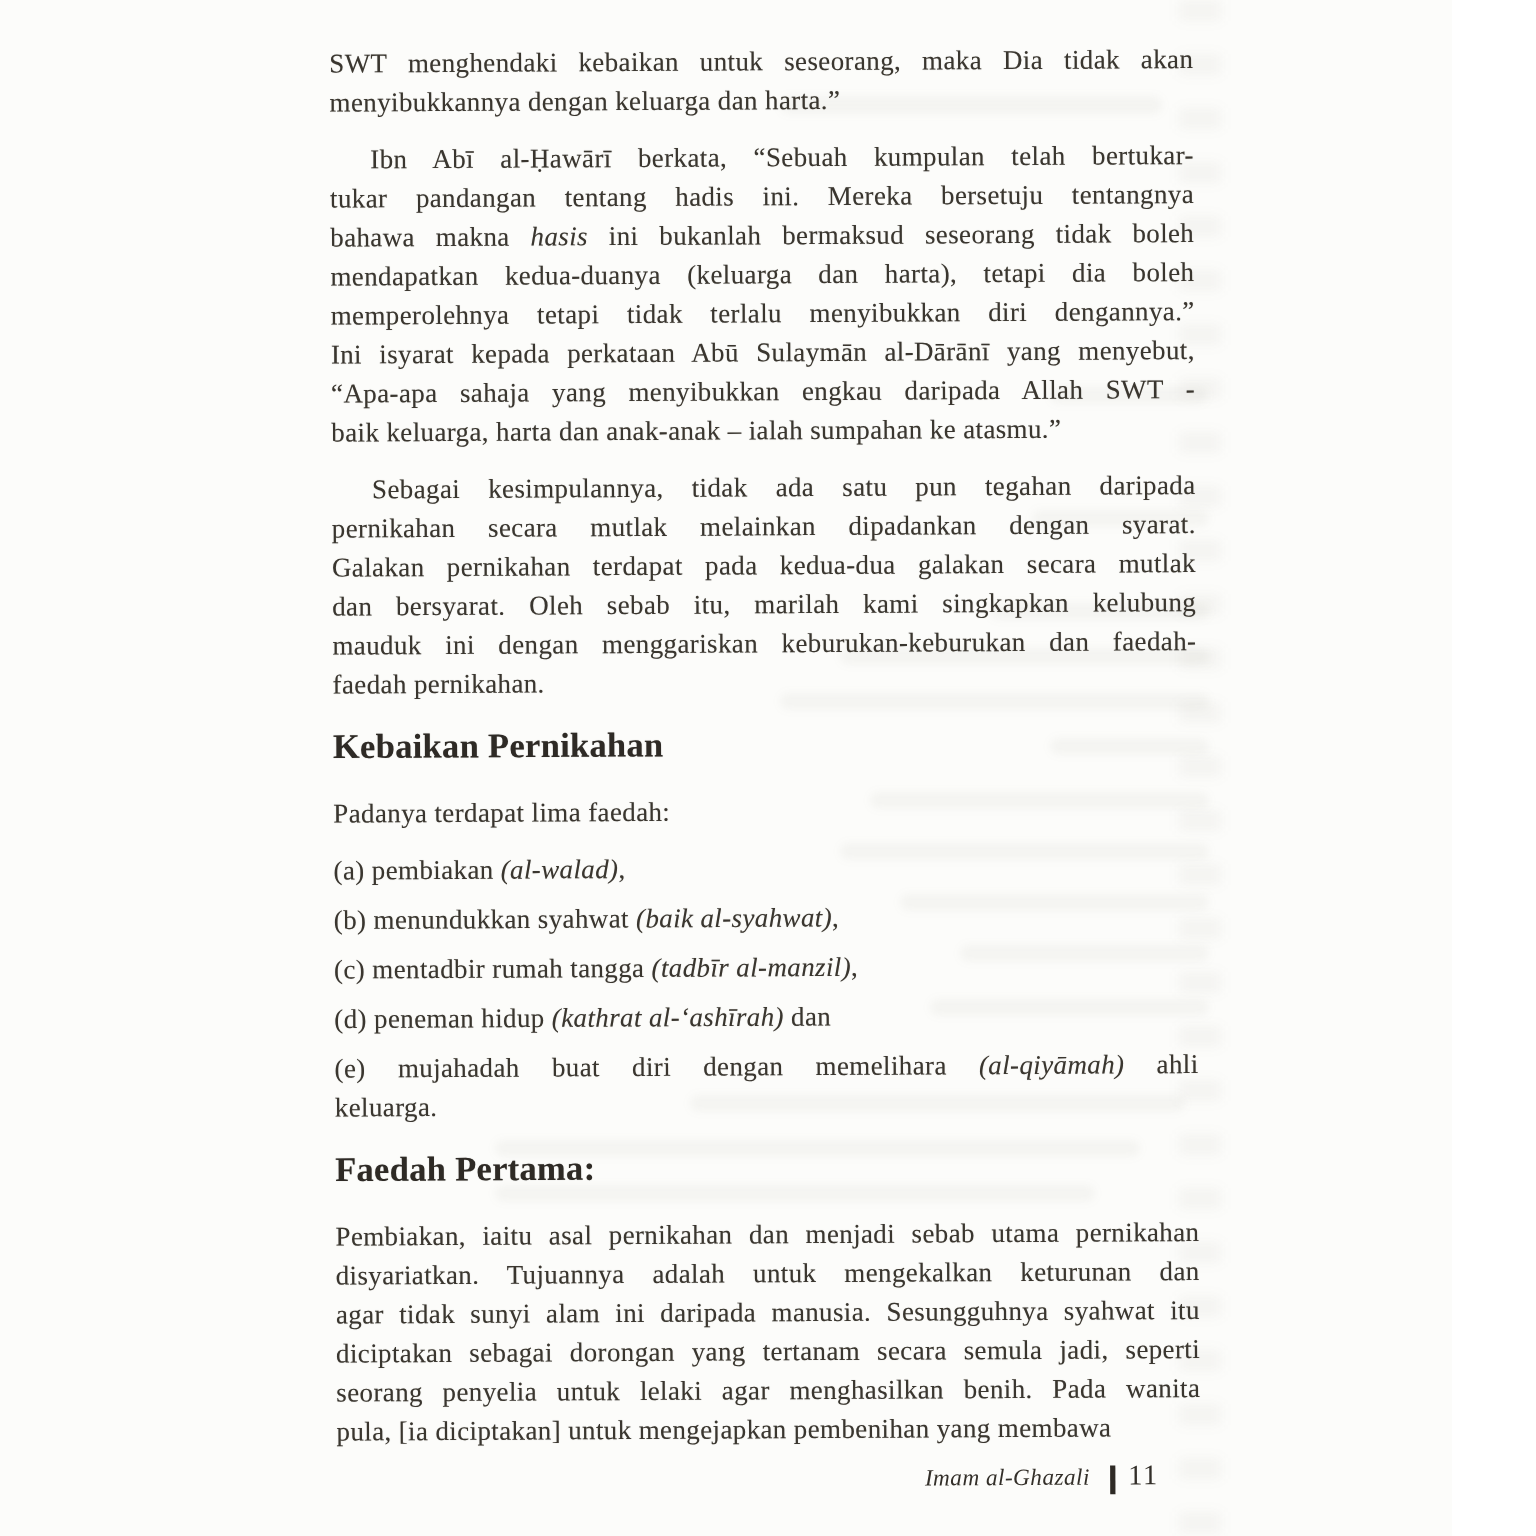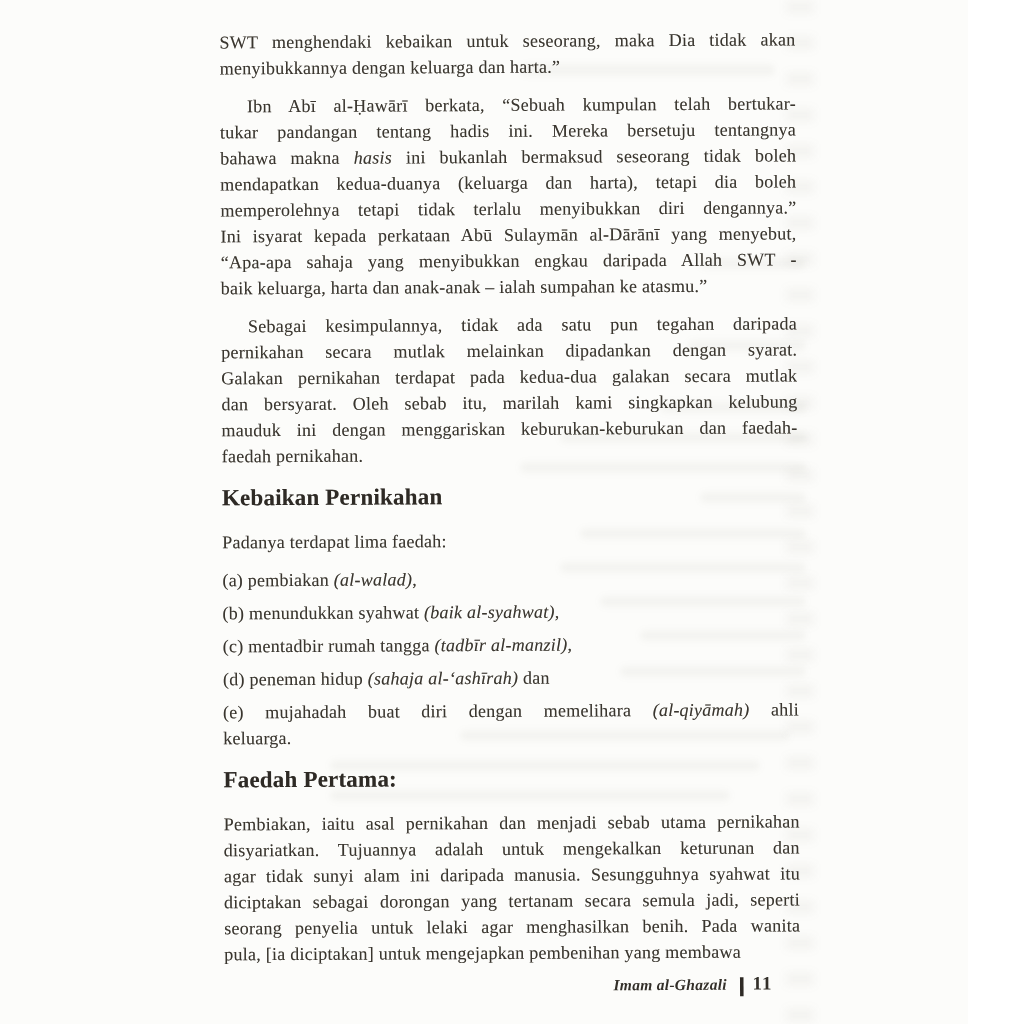--- a/index.html
+++ b/index.html
@@ -24,26 +24,26 @@
     font-weight:bold;font-size:23px;line-height:30px;color:#2e2a25;
     margin:14px 0 16px 0;letter-spacing:0.2px;
     text-shadow:0 0 0.6px rgba(46,42,37,0.4);
   }
   i{}
   .footer{
     position:absolute;left:222px;top:972px;width:576px;
     text-align:right;padding-right:28px;box-sizing:border-box;
     color:#332f29;white-space:nowrap;
   }
-  .footer .author{font-style:italic;font-weight:bold;font-size:15.5px;letter-spacing:0.3px;}
+  .footer .author{font-style:italic;font-weight:normal;font-size:15.5px;letter-spacing:0.3px;}
   .footer .bar{
     display:inline-block;font-weight:bold;font-size:21px;
     transform:scaleX(2.4);margin:0 8px 0 13px;position:relative;top:2px;color:#2e2a25;
   }
-  .footer .pagenum{font-weight:bold;font-size:19px;letter-spacing:1px;}
+  .footer .pagenum{font-weight:normal;font-size:19px;letter-spacing:1px;}
   
   .bleed{position:absolute;background:rgba(110,104,92,0.055);border-radius:6px;filter:blur(3px);}
   .edge-strip{
     position:absolute;top:0;bottom:0;left:786px;width:28px;
     background:repeating-linear-gradient(180deg,rgba(100,95,85,0.05) 0 14px,rgba(0,0,0,0) 14px 36px);
     filter:blur(4px);
   }
 </style>
 </head>
 <body>
@@ -99,21 +99,21 @@
         <div class="list-item">
           <div class="line">(a) pembiakan <i>(al-walad)</i>,</div>
         </div>
         <div class="list-item">
           <div class="line">(b) menundukkan syahwat <i>(baik al-syahwat)</i>,</div>
         </div>
         <div class="list-item">
           <div class="line">(c) mentadbir rumah tangga <i>(tadbīr al-manzil)</i>,</div>
         </div>
         <div class="list-item">
-          <div class="line">(d) peneman hidup <i>(sahaja al-‘ashīrah)</i> dan</div>
+          <div class="line">(d) peneman hidup <i>(kathrat al-‘ashīrah)</i> dan</div>
         </div>
         <div class="list-item">
           <div class="line just">(e) mujahadah buat diri dengan memelihara <i>(al-qiyāmah)</i> ahli</div>
           <div class="line">keluarga.</div>
         </div>
         <div class="heading">Faedah Pertama:</div>
         <div class="paragraph">
           <div class="line just">Pembiakan, iaitu asal pernikahan dan menjadi sebab utama pernikahan</div>
           <div class="line just">disyariatkan. Tujuannya adalah untuk mengekalkan keturunan dan</div>
           <div class="line just">agar tidak sunyi alam ini daripada manusia. Sesungguhnya syahwat itu</div>

